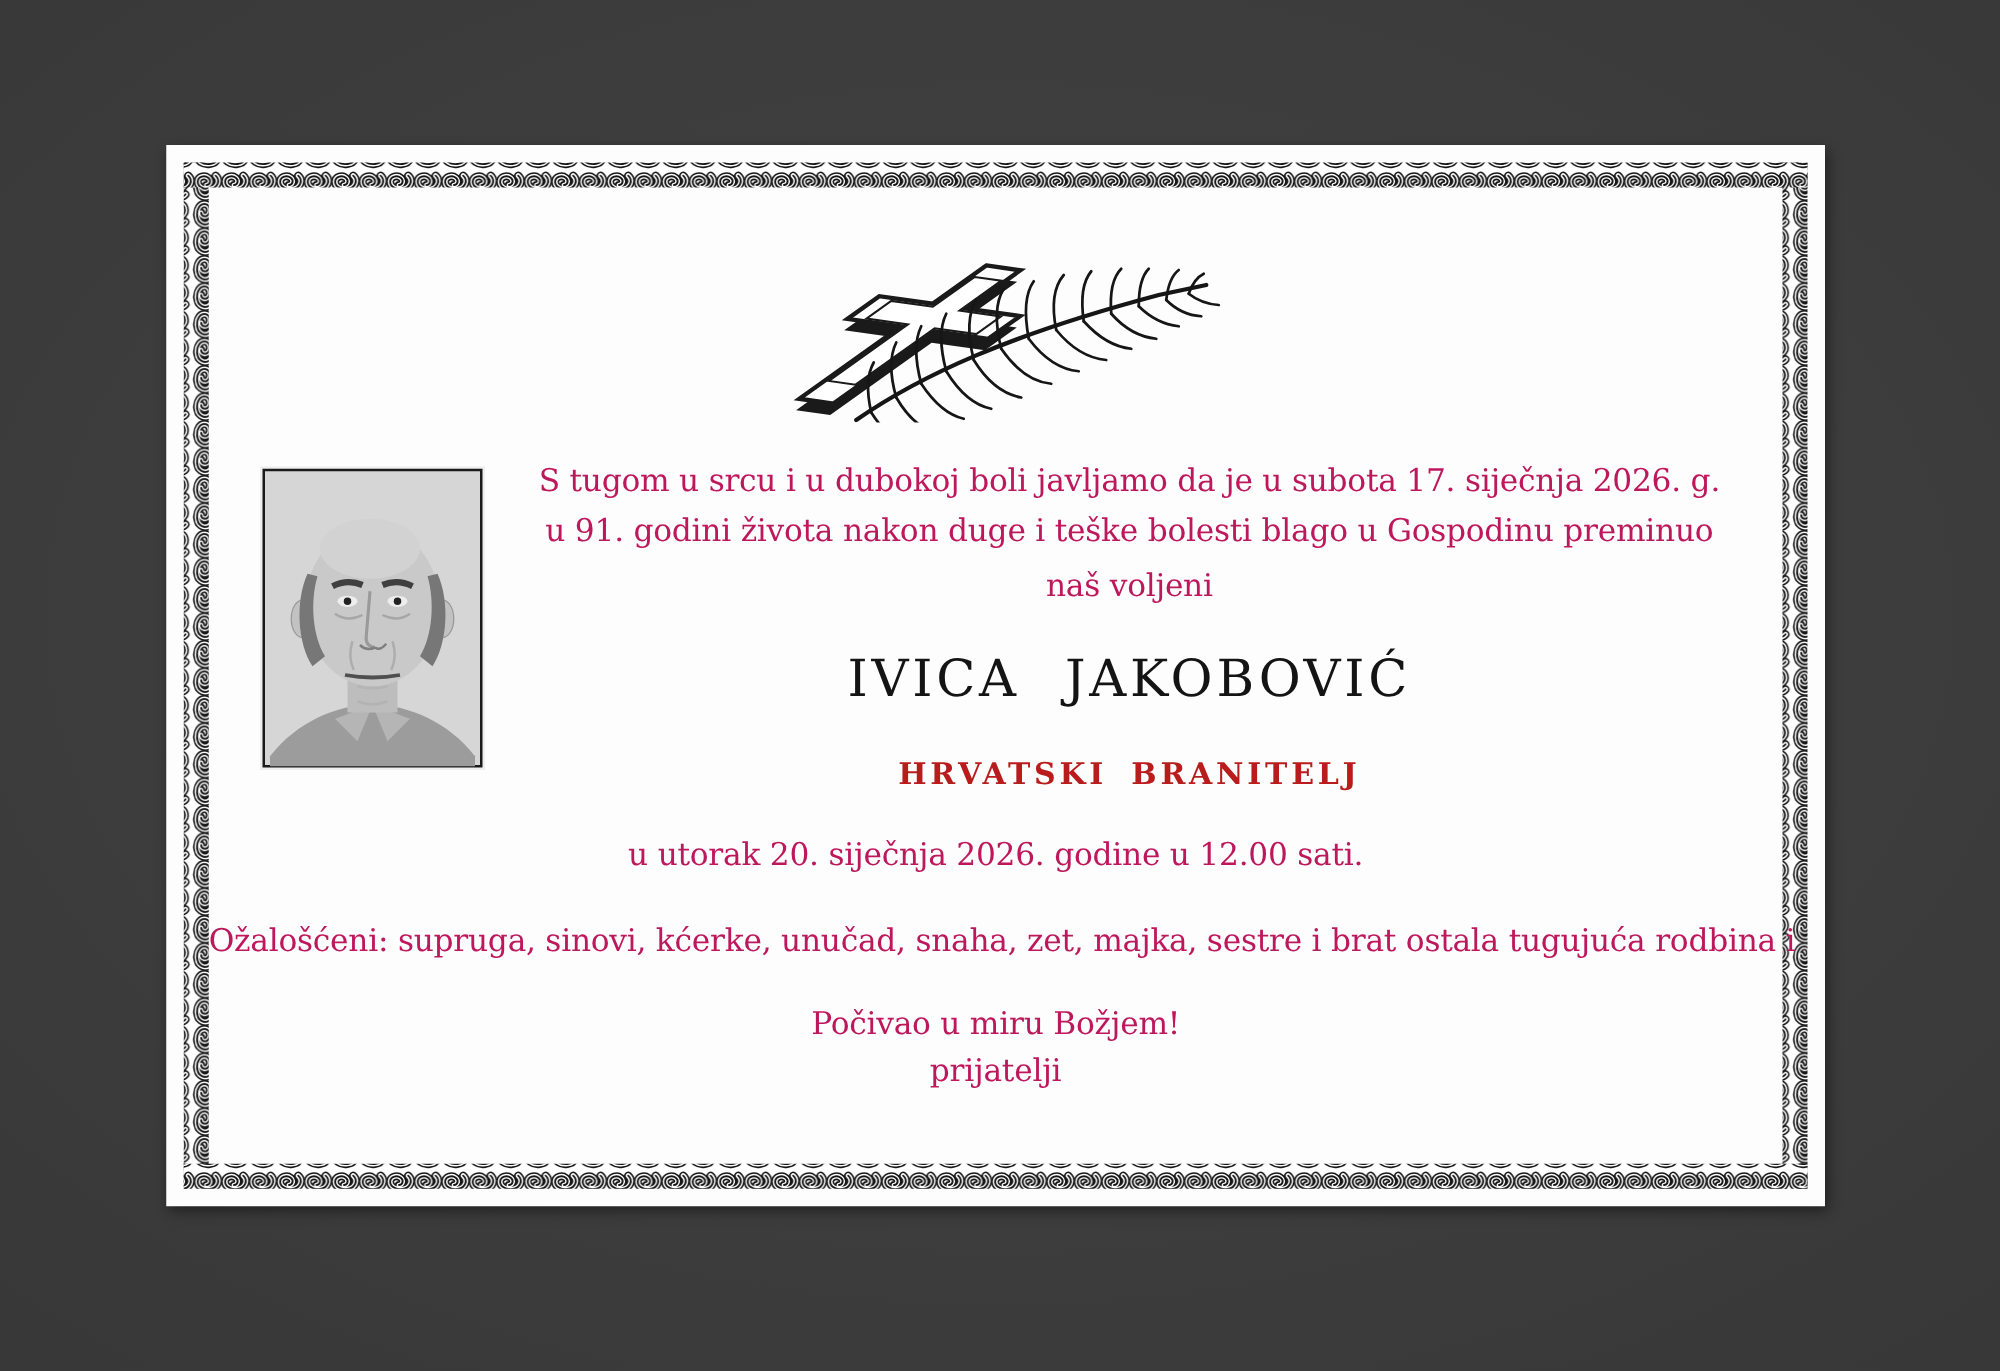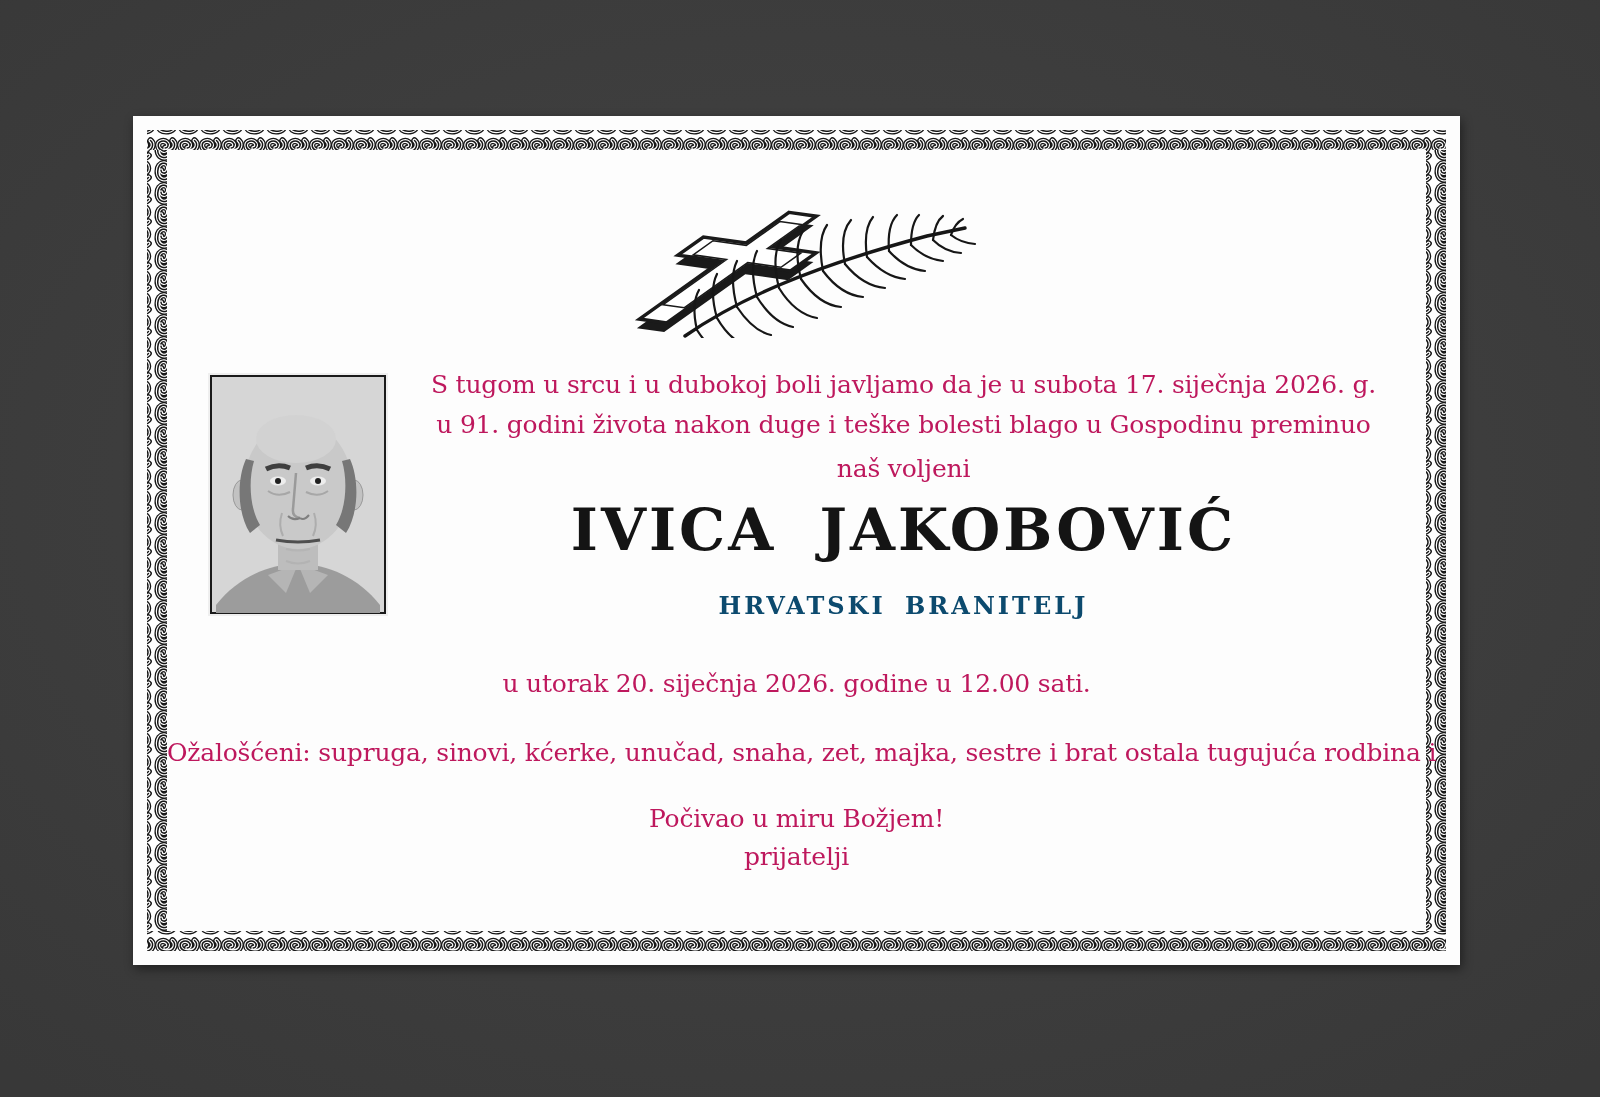--- a/index.html
+++ b/index.html
@@ -26,27 +26,27 @@
   .right-col{position:absolute;left:272px;right:58px;top:249px;text-align:center;}
   .full-col{position:absolute;left:34px;right:34px;top:549px;text-align:center;}
   p{margin:0;}
   .body-line{
     font-size:25px;line-height:40px;letter-spacing:-0.2px;
     white-space:nowrap;color:#be185d;
   }
   .lh38{line-height:38px;}
   .gap4{margin-top:4px;}
   .name{
-    margin-top:10px;
-    font-size:58px;line-height:62px;font-weight:bold;color:#141414;
+    margin-top:23px;
+    font-size:41px;line-height:62px;font-weight:normal;color:#141414;
     letter-spacing:3px;word-spacing:20px;white-space:nowrap;
   }
   .honorific{
     margin-top:30px;
-    font-size:24px;line-height:30px;font-weight:bold;color:#0c4a6e;
+    font-size:24px;line-height:30px;font-weight:bold;color:#b91c1c;
     letter-spacing:3px;word-spacing:8px;white-space:nowrap;
   }
   .farewell{margin-top:28px;}
   .mourners1{margin-top:31px;}
 </style>
 </head>
 <body>
 
 <div class="stage">
   <div class="card">

